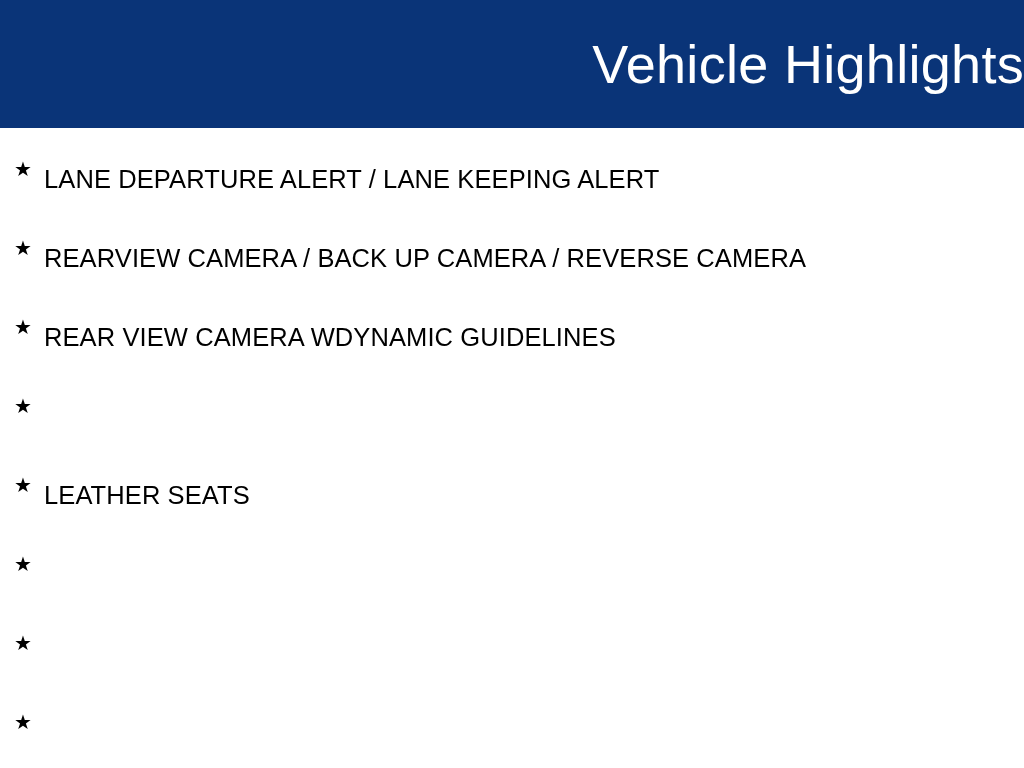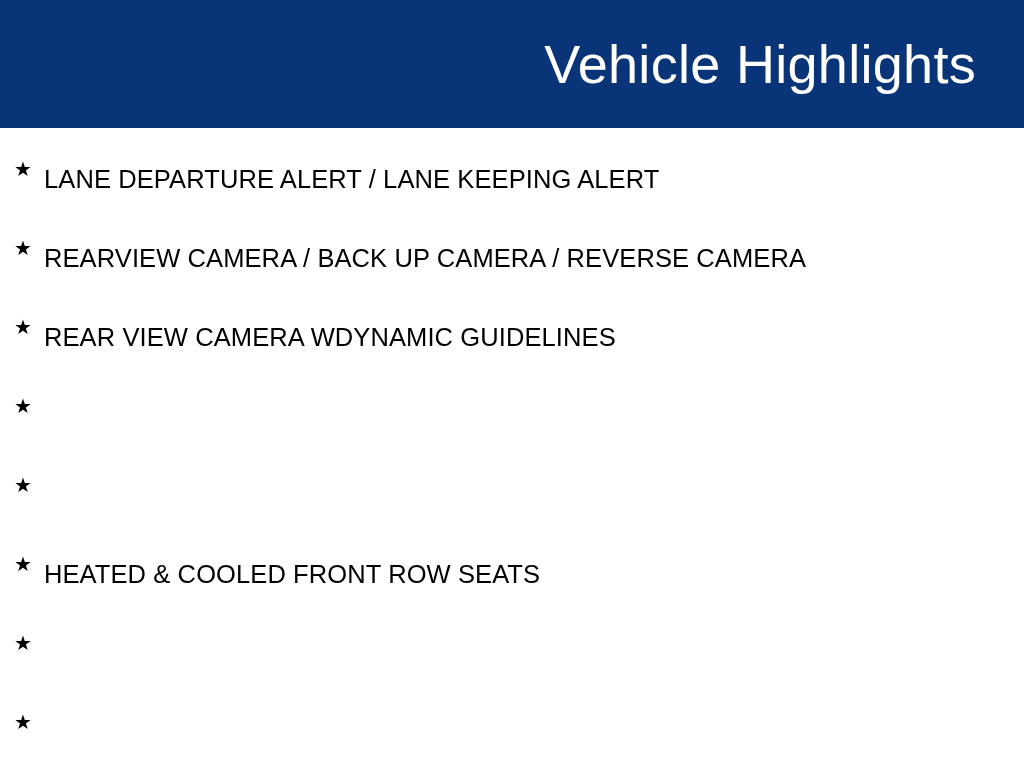--- a/index.html
+++ b/index.html
@@ -23,21 +23,20 @@
     position: absolute;
     top: 0;
     left: 0;
     width: 1024px;
     height: 128px;
     background: #0a3478;
     display: flex;
     align-items: center;
     justify-content: flex-end;
     box-sizing: border-box;
-    padding-right: 48px;
   }
   .header-title {
     color: #ffffff;
     font-size: 54px;
     font-weight: normal;
     letter-spacing: 0.3px;
     line-height: 1;
     white-space: nowrap;
   }
   .content {
@@ -105,25 +104,25 @@
         <span class="bullet-icon">★</span>
         <span class="feature-text">REAR VIEW CAMERA WDYNAMIC GUIDELINES</span>
       </li>
 
       <li class="feature-item">
         <span class="bullet-icon">★</span>
       </li>
 
       <li class="feature-item">
         <span class="bullet-icon">★</span>
+        <span class="feature-text">LEATHER SEATS</span>
       </li>
 
       <li class="feature-item">
         <span class="bullet-icon">★</span>
-        <span class="feature-text">HEATED &amp; COOLED FRONT ROW SEATS</span>
       </li>
 
       <li class="feature-item">
         <span class="bullet-icon">★</span>
       </li>
 
       <li class="feature-item">
         <span class="bullet-icon">★</span>
       </li>
 

